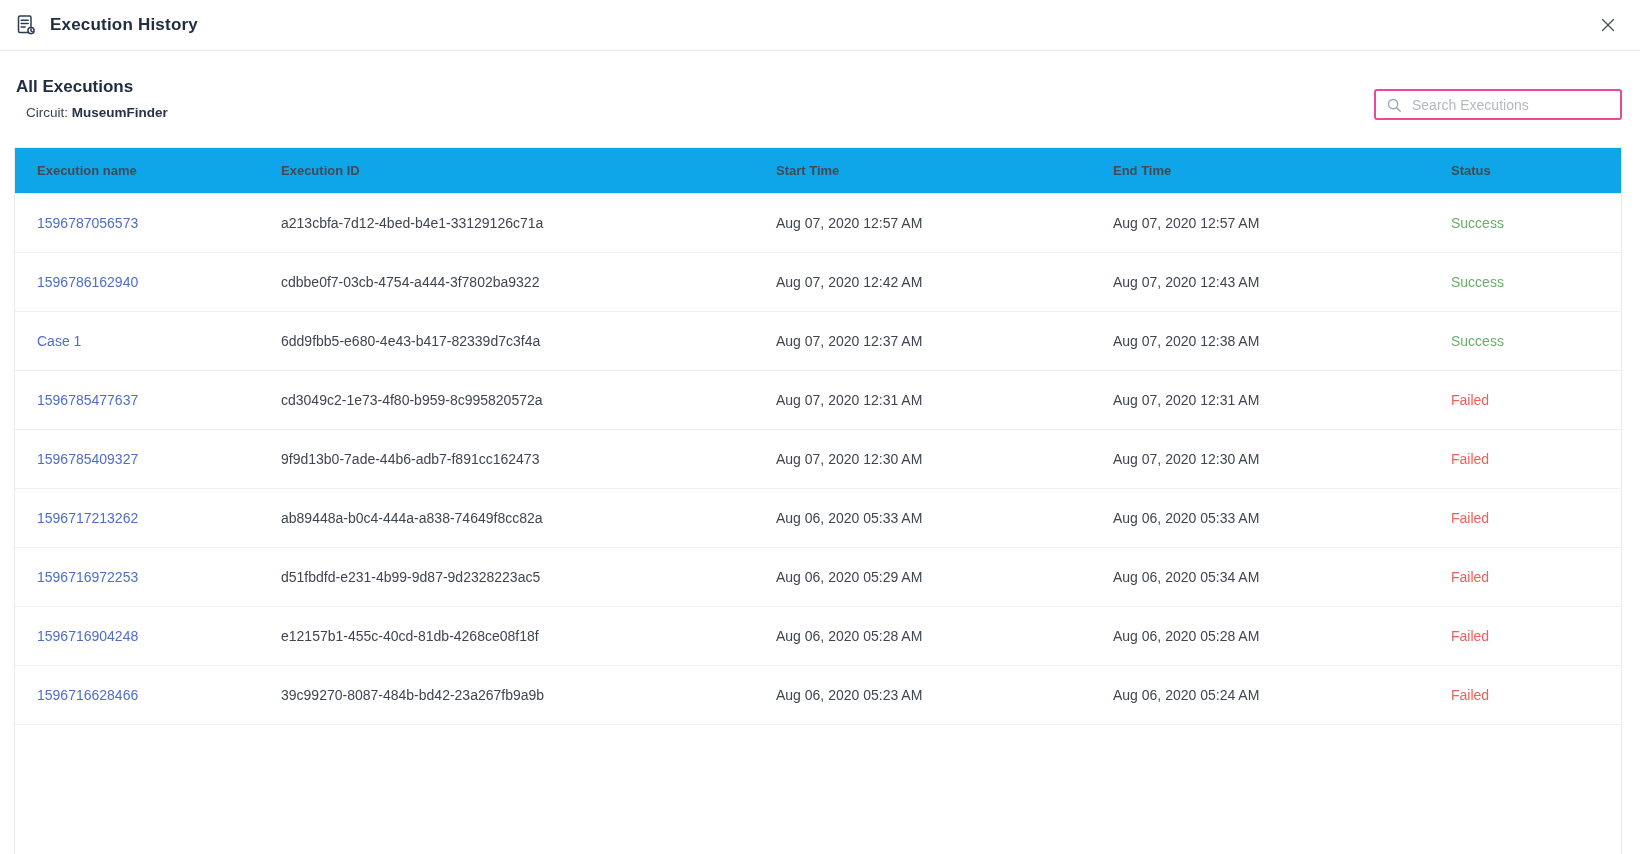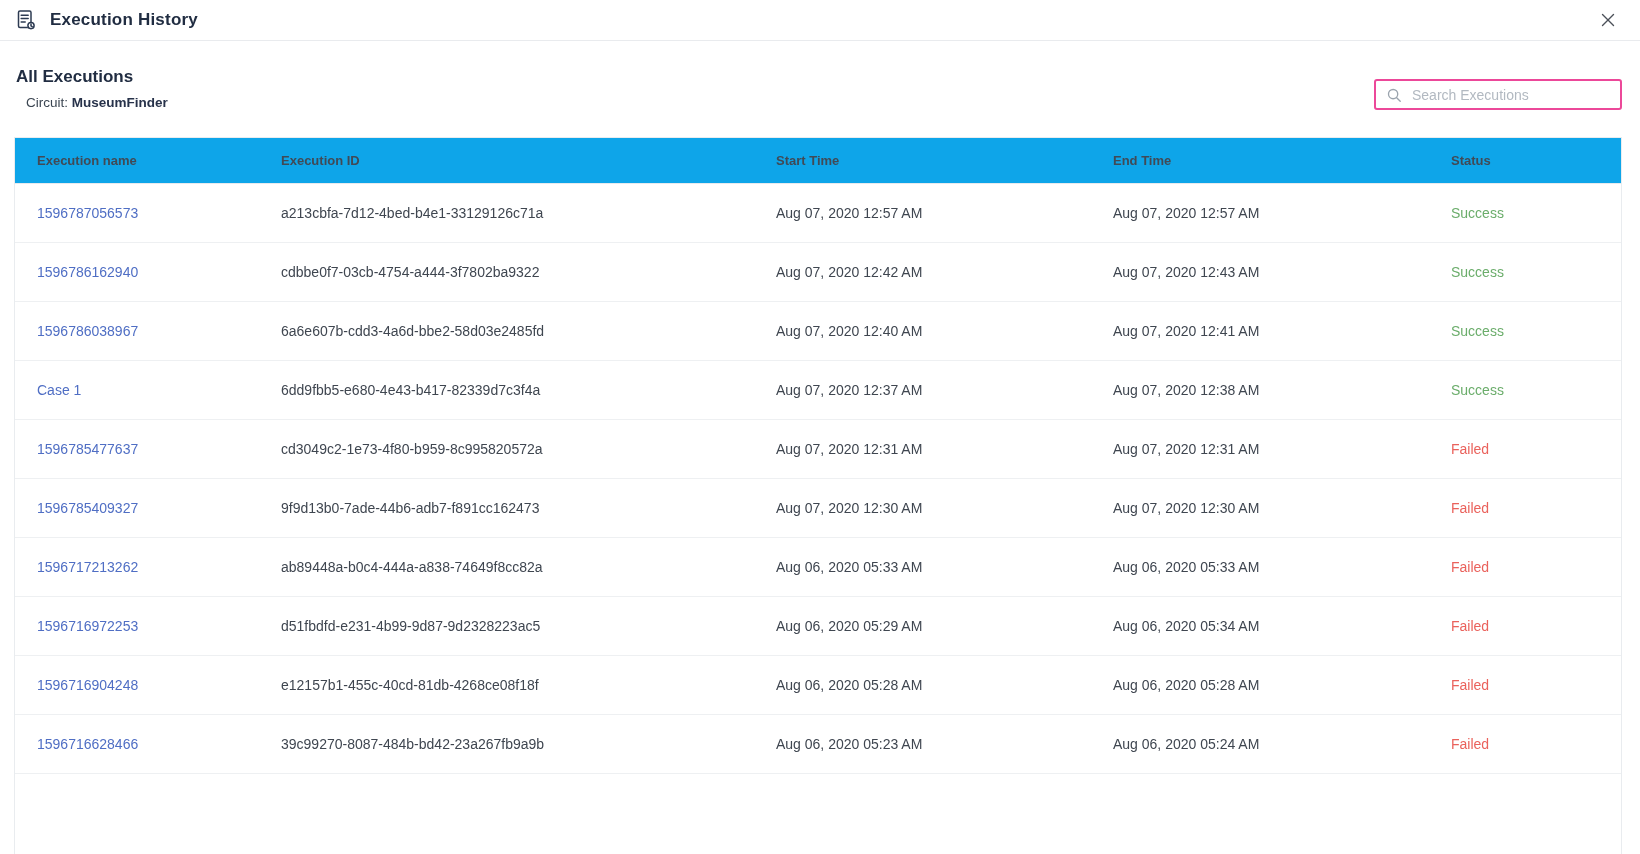--- a/index.html
+++ b/index.html
@@ -5,21 +5,21 @@
   * { box-sizing: border-box; }
   html,body { margin:0; padding:0; }
   body {
     width:1640px; height:854px; overflow:hidden;
     background:#ffffff;
     font-family:"Liberation Sans", sans-serif;
     color:#3f4650;
   }
   
   .topbar{
-    height:41px; display:flex; align-items:center;
+    height:51px; display:flex; align-items:center;
     padding:0 20px 0 14px;
     border-bottom:1px solid #e9ebee;
   }
   .doc-icon{ width:24px; height:24px; display:inline-flex; }
   .topbar h1{
     margin:0 0 0 12px; font-size:17px; font-weight:bold;
     color:var(--title); letter-spacing:.2px;
   }
   .close-btn{
     margin-left:auto; background:none; border:none; padding:4px;
@@ -136,27 +136,20 @@
           <td><span class="st-success">Success</span></td>
         </tr>
         <tr>
           <td><a class="exec-link">1596786162940</a></td>
           <td>cdbbe0f7-03cb-4754-a444-3f7802ba9322</td>
           <td>Aug 07, 2020 12:42 AM</td>
           <td>Aug 07, 2020 12:43 AM</td>
           <td><span class="st-success">Success</span></td>
         </tr>
         <tr>
-          <td><a class="exec-link">1596786038967</a></td>
-          <td>6a6e607b-cdd3-4a6d-bbe2-58d03e2485fd</td>
-          <td>Aug 07, 2020 12:40 AM</td>
-          <td>Aug 07, 2020 12:41 AM</td>
-          <td><span class="st-success">Success</span></td>
-        </tr>
-        <tr>
           <td><a class="exec-link">Case 1</a></td>
           <td>6dd9fbb5-e680-4e43-b417-82339d7c3f4a</td>
           <td>Aug 07, 2020 12:37 AM</td>
           <td>Aug 07, 2020 12:38 AM</td>
           <td><span class="st-success">Success</span></td>
         </tr>
         <tr>
           <td><a class="exec-link">1596785477637</a></td>
           <td>cd3049c2-1e73-4f80-b959-8c995820572a</td>
           <td>Aug 07, 2020 12:31 AM</td>

